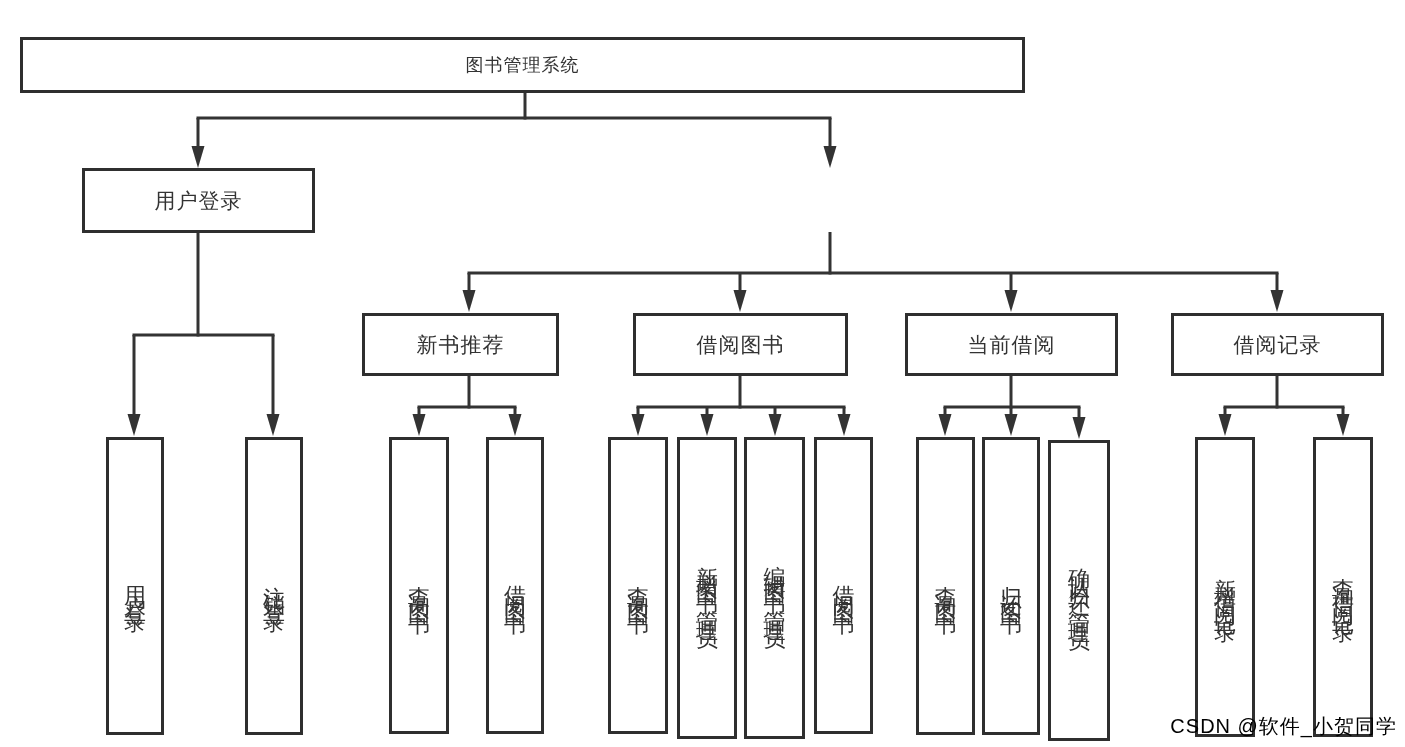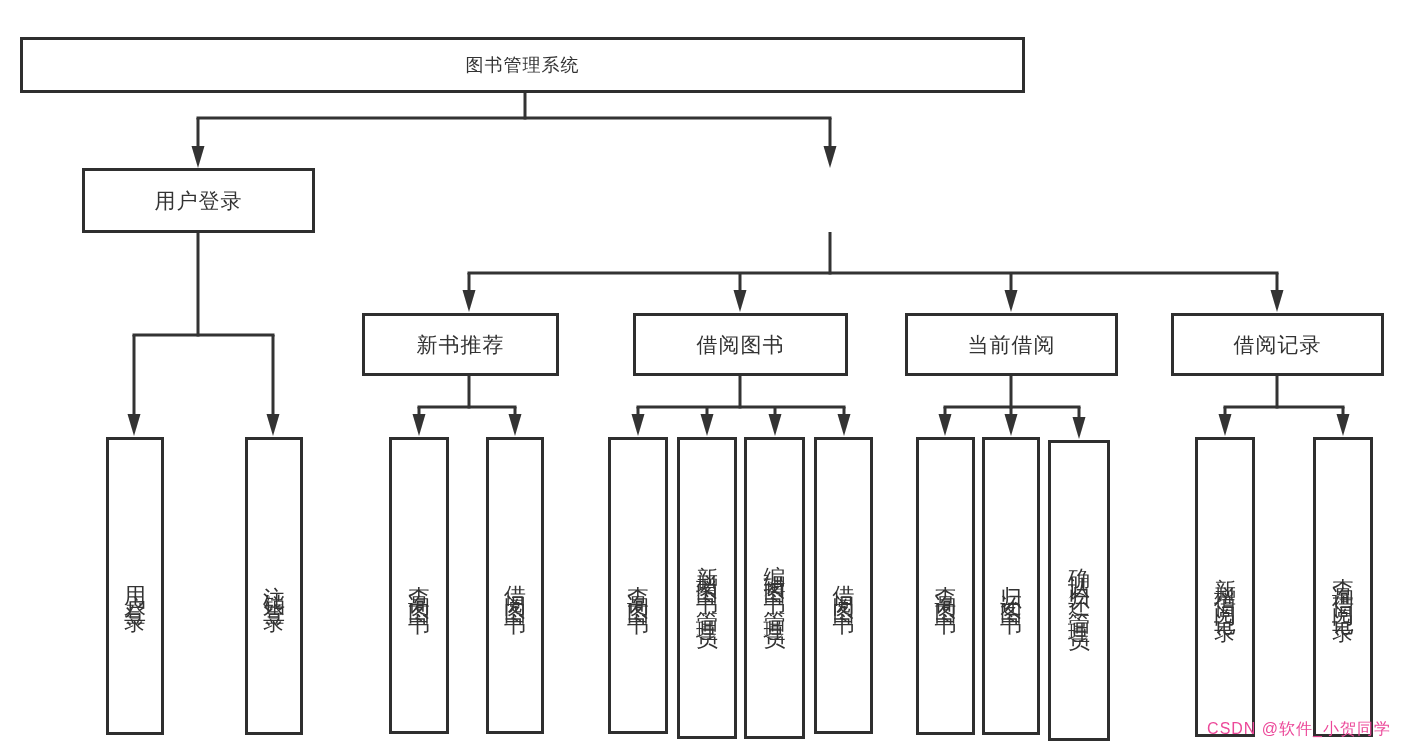--- a/index.html
+++ b/index.html
@@ -34,24 +34,24 @@
     writing-mode: vertical-rl;
     text-orientation: mixed;
     font-size: 22px;
     line-height: 1;
     letter-spacing: 9px;
     color: #333333;
     white-space: nowrap;
   }
   #watermark {
     position: absolute;
-    right: 14px;
+    right: 8px;
     bottom: 7px;
-    font-size: 16px;
-    color: #ec4899;
+    font-size: 20px;
+    color: #000000;
     letter-spacing: 1px;
     z-index: 3;
   }
 </style>
 </head>
 <body>
 
 <div id="stage">
 
   <svg id="connectors" viewBox="0 0 1405 747" xmlns="http://www.w3.org/2000/svg">

